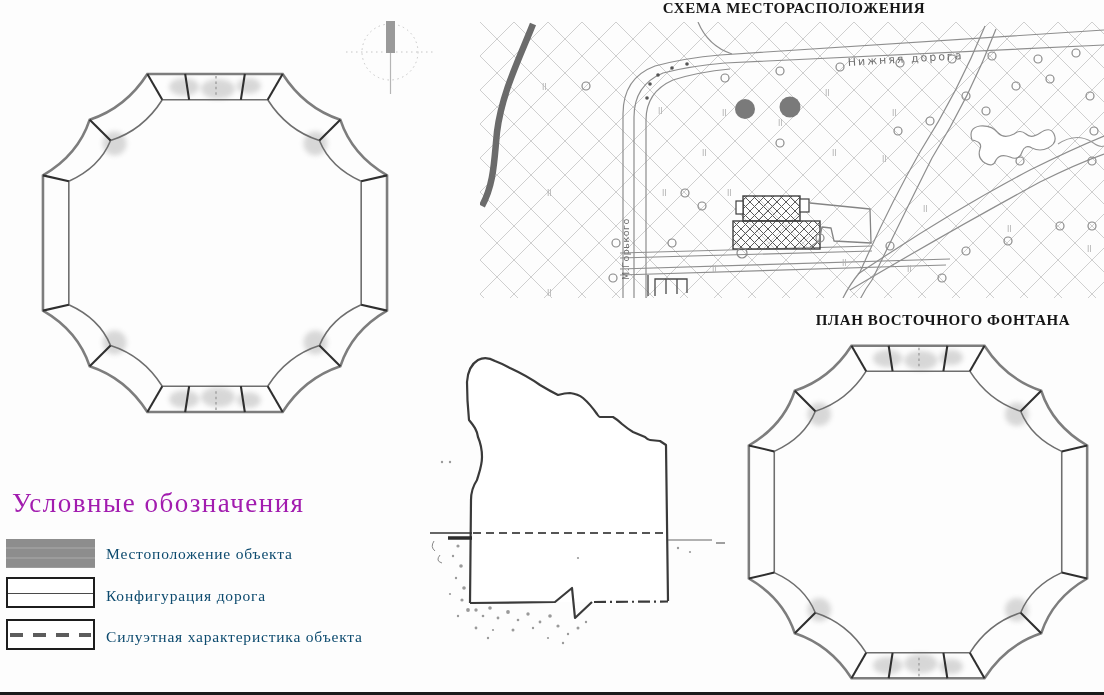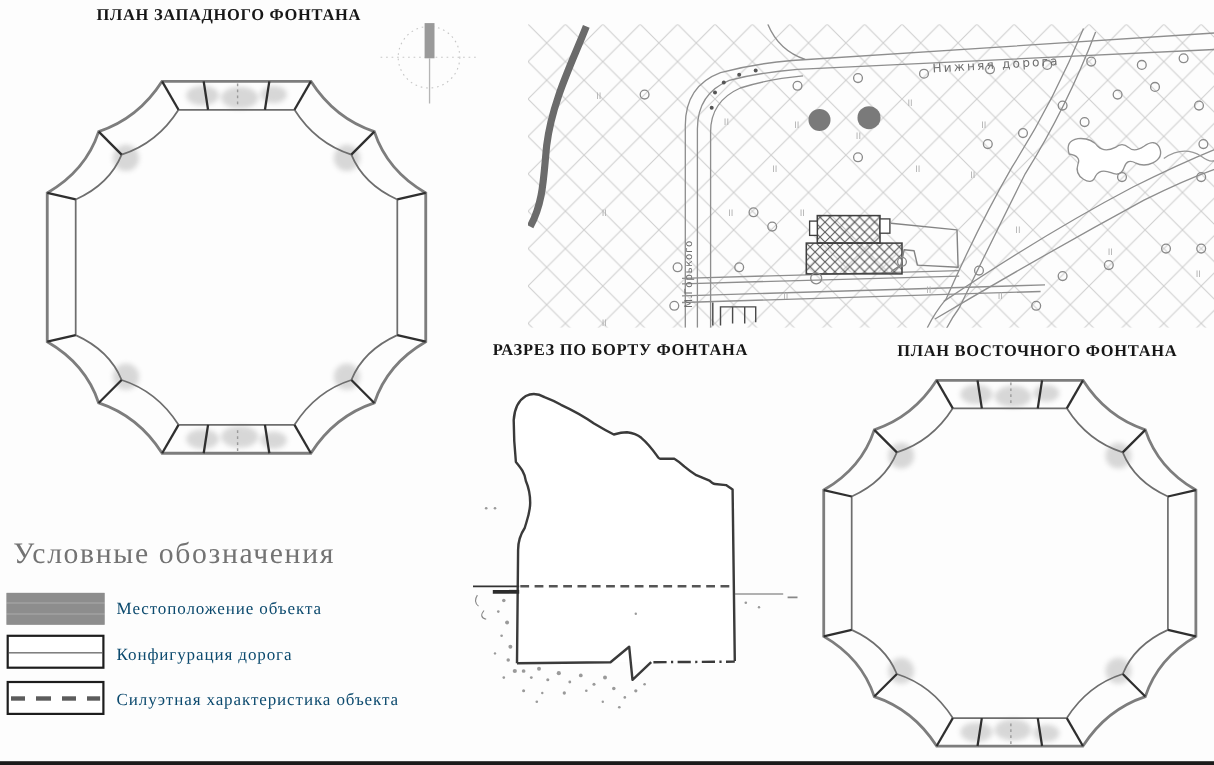--- a/index.html
+++ b/index.html
@@ -5,21 +5,21 @@
   html,body{margin:0;padding:0;background:#fff;}
   .page{position:relative;width:1104px;height:695px;background:#fdfdfd;overflow:hidden;
         font-family:"Liberation Serif","DejaVu Serif",serif;color:#1c1c1c;}
   .dtitle{position:absolute;font-weight:bold;font-size:15px;letter-spacing:.6px;text-align:center;color:#161616;white-space:nowrap;}
   .t-west{left:83px;top:6px;width:250px;}
   .t-scheme{left:644px;top:0px;width:300px;}
   .t-section{left:423px;top:311px;width:282px;}
   .t-east{left:800px;top:312px;width:286px;}
   .abs{position:absolute;}
   .legend{position:absolute;left:0;top:488px;width:420px;}
-  .legend-title{position:absolute;left:12px;top:0;font-size:27px;letter-spacing:1.5px;color:#737373;}
+  .legend-title{position:absolute;left:12px;top:0;font-size:27px;letter-spacing:1.5px;color:#a21caf;}
   .sw{position:absolute;left:6px;width:89px;box-sizing:border-box;}
   .sw-gray{top:51px;height:29px;background:#8b8b8b;
            background-image:repeating-linear-gradient(180deg,#8d8d8d 0 8px,#9c9c9c 8px 10px);}
   .sw-line{top:89px;height:31px;background:#fff;border:2.5px solid #1d1d1d;}
   .sw-line .mid{position:absolute;left:0;right:0;top:50%;height:0;border-top:1.6px solid #4a4a4a;}
   .sw-dash{top:131px;height:31px;background:#fff;border:2.5px solid #1d1d1d;}
   .sw-dash .mid{position:absolute;left:2px;right:2px;top:50%;margin-top:-2px;height:4px;
         background-image:repeating-linear-gradient(90deg,#5c5c5c 0 13px,transparent 13px 23px);}
   .legend-label{position:absolute;left:106px;font-size:15.5px;letter-spacing:.8px;color:#0c4a6e;white-space:nowrap;}
   .ll-1{top:57px;} .ll-2{top:99px;} .ll-3{top:140px;}
@@ -80,22 +80,21 @@
             <line x1="213" y1="350" x2="209" y2="324"></line>
         </g>
         <g stroke="#9a9a9a" stroke-width="1.3" stroke-dasharray="2.5 3">
           <line x1="184" y1="12" x2="184" y2="34"></line>
             <line x1="184" y1="348" x2="184" y2="326"></line>
         </g>
       </symbol>
     </defs>
   </svg>
 
-  <div class="dtitle t-west">ПЛАН ЗАПАДНОГО ФОНТАНА</div>
-  <div class="dtitle t-section">РАЗРЕЗ ПО БОРТУ ФОНТАНА</div>
+  <div class="dtitle t-scheme">СХЕМА МЕСТОРАСПОЛОЖЕНИЯ</div>
   <div class="dtitle t-east">ПЛАН ВОСТОЧНОГО ФОНТАНА</div>
 
   <svg class="abs" style="left:340px;top:8px" width="100" height="92">
     <circle cx="50" cy="44" r="28" fill="none" stroke="#c6c6c6" stroke-width="1" stroke-dasharray="1.5 3.5"></circle>
     <line x1="6" y1="44" x2="94" y2="44" stroke="#c6c6c6" stroke-width="1" stroke-dasharray="1.5 3.5"></line>
     <rect x="46" y="13" width="9" height="32" fill="#9a9a9a"></rect>
     <line x1="50.5" y1="45" x2="50.5" y2="86" stroke="#b5b5b5" stroke-width="1.2"></line>
   </svg>
 
   <svg class="abs" style="left:30px;top:64px" width="370" height="358" viewBox="0 0 366 360">

